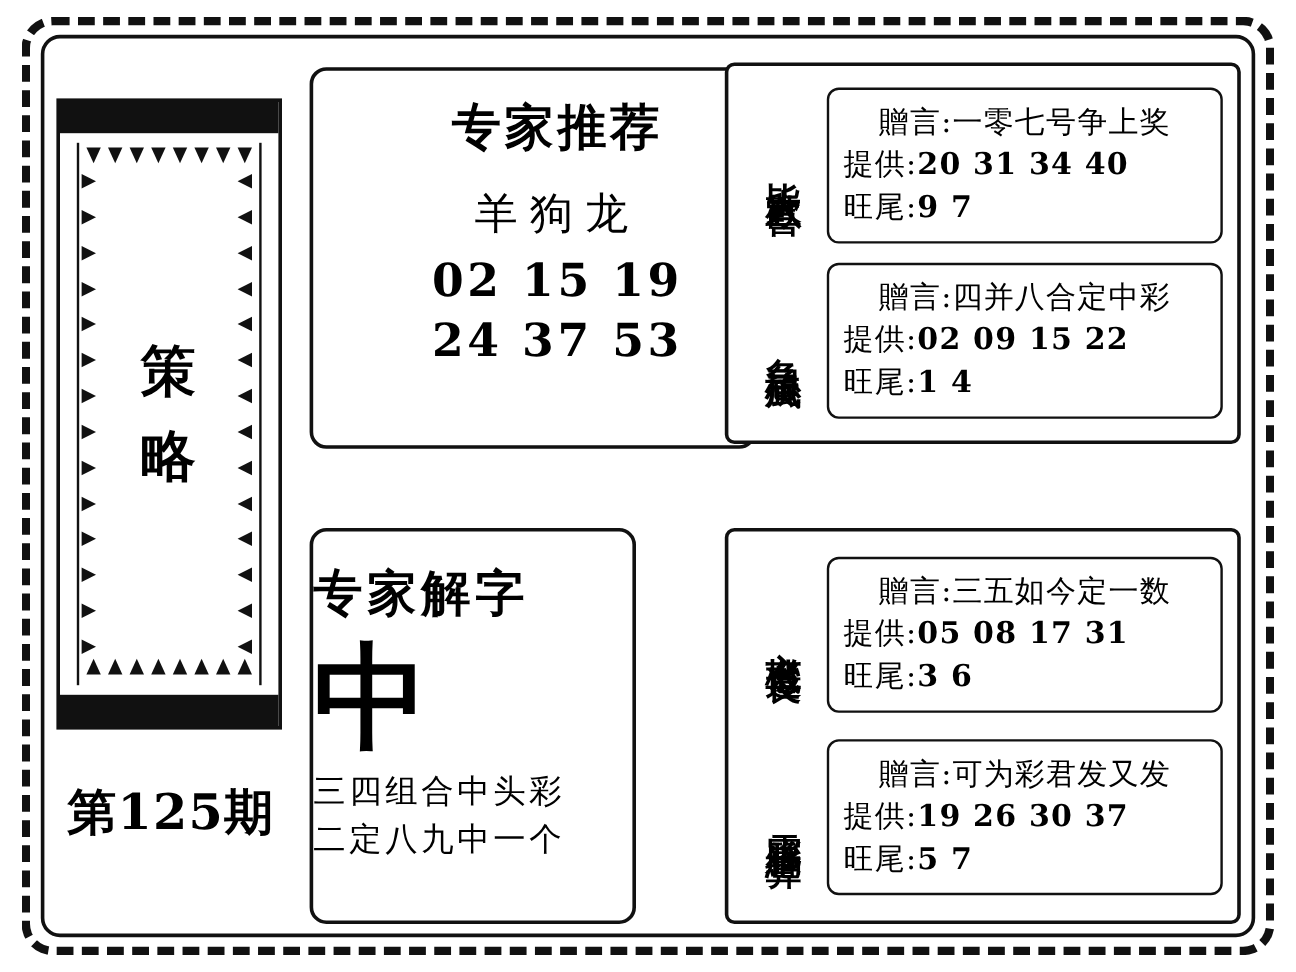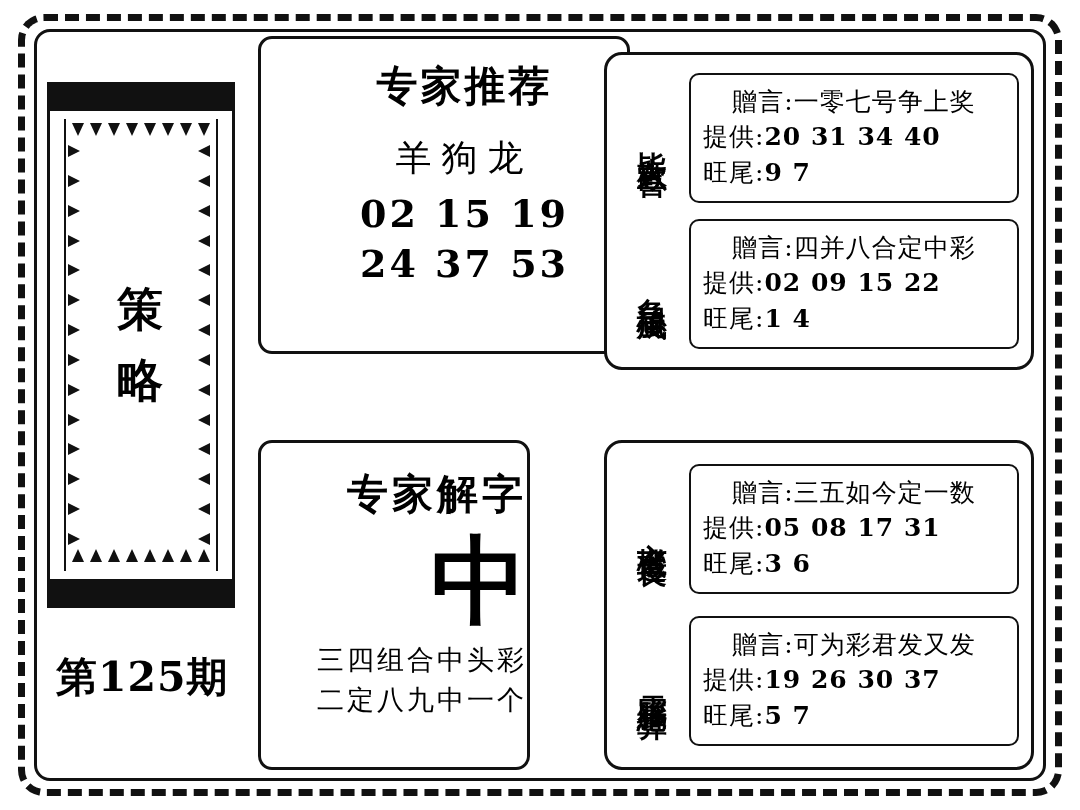--- a/index.html
+++ b/index.html
@@ -146,21 +146,21 @@
   
   .box {
     position: absolute;
     border: 3px solid #111111;
     border-radius: 14px;
     background: #ffffff;
     box-sizing: border-box;
   }
   .rec-box {
     left: 258px;
-    top: 36px;
+    top: 56px;
     width: 372px;
     height: 318px;
     text-align: center;
     padding-left: 41px;
   }
   .rec-title {
     margin-top: 20px;
     font-family: "DejaVu Serif", "Liberation Serif", serif;
     font-weight: bold;
     font-size: 41px;
@@ -189,21 +189,21 @@
     letter-spacing: 3px;
   }
   .rec-nums span { display: block; }
 
   
   .dec-box {
     left: 258px;
     top: 440px;
     width: 272px;
     height: 330px;
-    text-align: right;
+    text-align: left;
   }
   .dec-title {
     margin-top: 24px;
     font-family: "DejaVu Serif", "Liberation Serif", serif;
     font-weight: bold;
     font-size: 41px;
     letter-spacing: 4px;
   }
   .dec-big {
     margin-top: 4px;
@@ -237,21 +237,21 @@
   .slogan .strong {
     font-weight: bold;
     font-size: 34px;
     letter-spacing: 2px;
   }
 
   
   .panel {
     position: absolute;
     border: 3px solid #111111;
-    border-radius: 18px;
+    border-radius: 8px;
     background: #ffffff;
     box-sizing: border-box;
   }
   .panel-top {
     left: 604px;
     top: 52px;
     width: 430px;
     height: 318px;
   }
   .panel-bottom {

